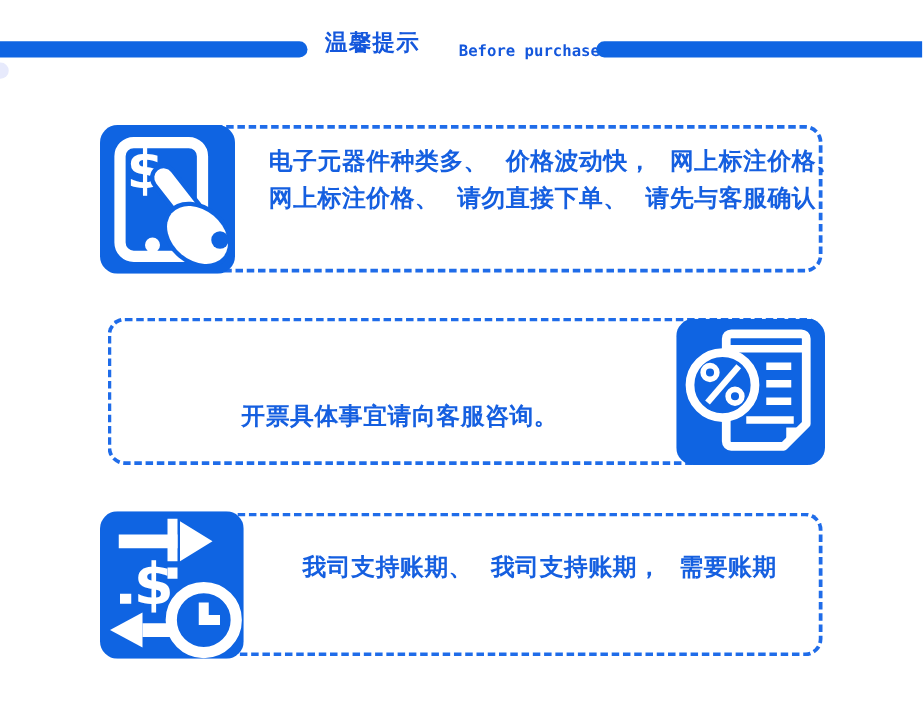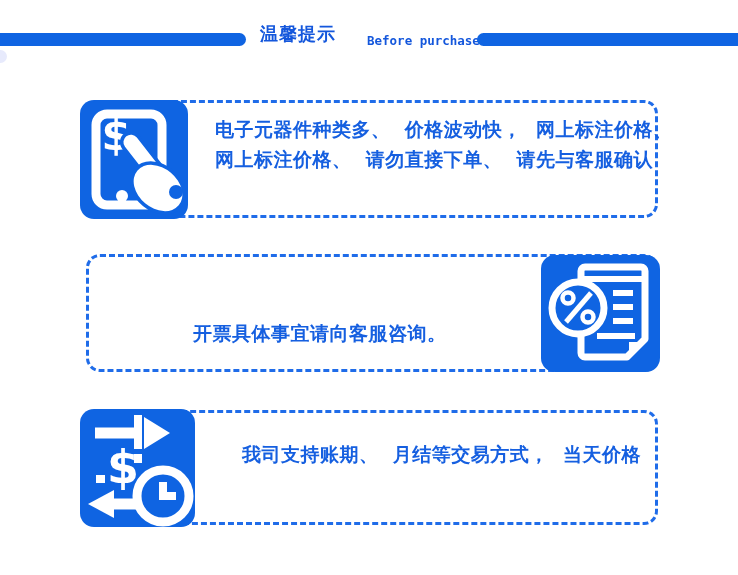--- a/index.html
+++ b/index.html
@@ -112,16 +112,16 @@
       <rect x="54" y="45" width="8" height="9" fill="#fff"></rect>
       <text x="43" y="74" text-anchor="middle" font-size="46" font-weight="bold" fill="#fff" font-family="DejaVu Sans, sans-serif">$</text>
       <rect x="16" y="66" width="9" height="8" fill="#fff"></rect>
       <line x1="34" y1="95" x2="66" y2="95" stroke="#fff" stroke-width="11"></line>
       <polygon points="34,81 8,95 34,109" fill="#fff"></polygon>
       <circle cx="83" cy="87" r="26" fill="currentColor" stroke="#fff" stroke-width="9"></circle>
       <path d="M83 73 V87 H96" stroke="#fff" stroke-width="8" fill="none"></path>
     </svg>
   </div>
   <div class="notice-text text3">
-    <div class="line">我司支持账期、  月结等交易方式，  当天价格</div>
+    <div class="line">我司支持账期、  我司支持账期，  需要账期</div>
   </div>
 
 </div>
 
 </body></html>

